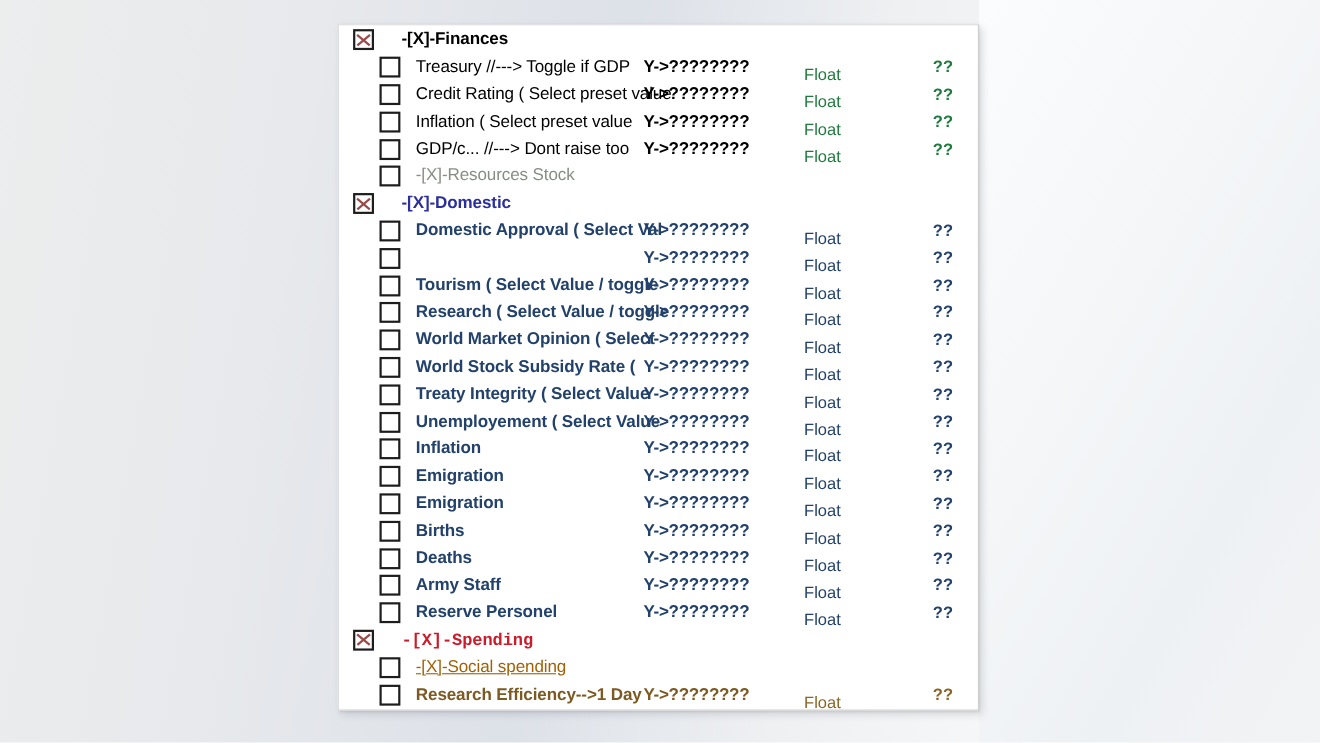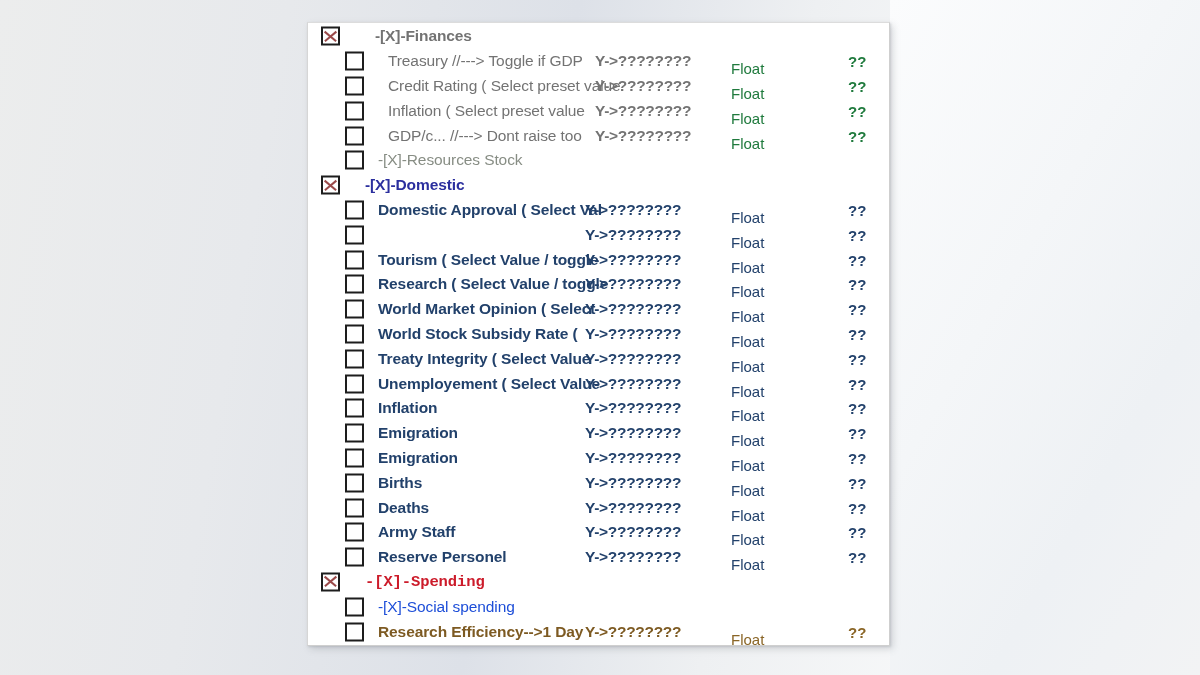--- a/index.html
+++ b/index.html
@@ -129,26 +129,26 @@
   .qcol {
     position: absolute;
     top: 50%;
     transform: translateY(-50%);
     left: 540px;
     font-size: 15px;
     font-weight: bold;
   }
 
   
-  .c-green   { color: #737373; margin-left: 10px; }
+  .c-green   { color: #000000; }
   .c-gray    { color: #878d84; }
   .c-blue    { color: #2b2f9e; }
   .c-navy    { color: #22416b; }
   .c-red     { color: #cc1b2a; font-family: Liberation Mono, monospace; }
-  .c-orange  { color: #1d4ed8; }
+  .c-orange  { color: #a16207; text-decoration: underline; }
   .c-brown   { color: #7d5a22; }
   .c-floatg  { color: #1f7a3d; }
   .c-floatn  { color: #22416b; }
   .c-floatb  { color: #8a6526; }
 
   .bold { font-weight: bold; }
 </style>
 </head>
 <body>
 

